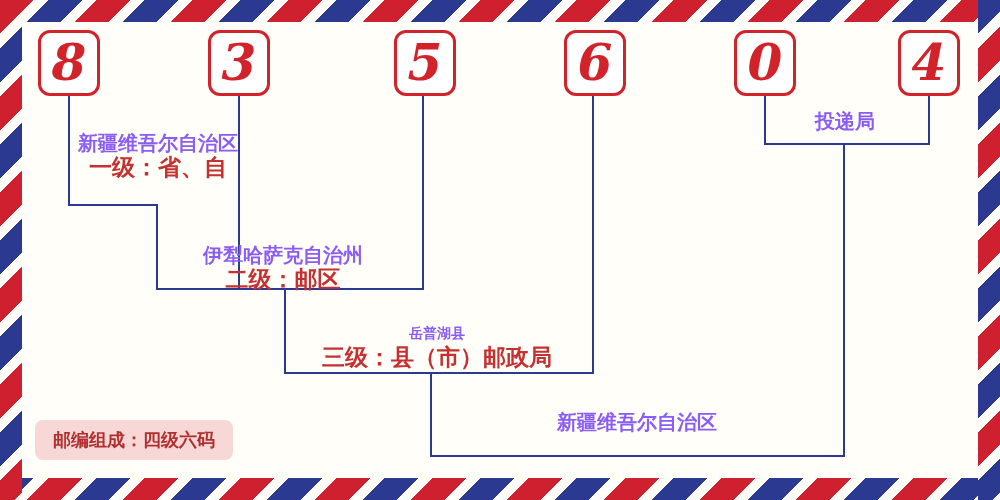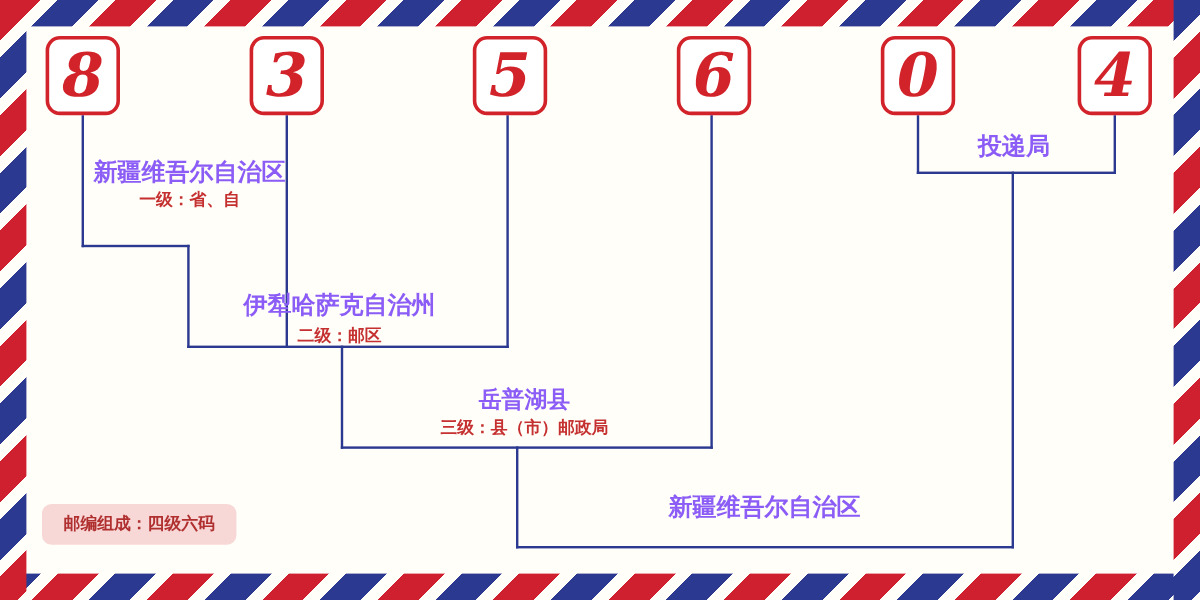--- a/index.html
+++ b/index.html
@@ -43,32 +43,32 @@
   .ln10{left:430px;top:372px;height:85px;}
   .ln11{left:430px;top:455px;width:415px;}
   .ln12{left:843px;top:143px;height:314px;}
   .ln13{left:764px;top:143px;width:166px;}
   .ln14{left:764px;top:96px;height:49px;}
   .ln15{left:928px;top:96px;height:49px;}
 
   
   .level{position:absolute;text-align:center;z-index:2;}
   .region{display:block;color:#8b5cf6;font-weight:bold;font-size:20px;line-height:26px;margin-top:16px;}
-  .desc{display:block;color:#c53030;font-weight:bold;font-size:14px;line-height:22px;}
+  .desc{display:block;color:#c53030;font-weight:bold;font-size:23px;line-height:22px;}
   .blk1{left:52px;top:114px;width:212px;}
   .blk2{left:173px;top:228px;width:220px;font-family:Liberation Mono, monospace;}
   .blk3{left:317px;top:304px;width:240px;}
-  .blk3 .region{font-size:19px;}
+  .blk3 .region{font-size:14px;}
   .blk4{left:517px;top:393px;width:240px;}
   .blk5{left:785px;top:92px;width:120px;}
 
   
   .badge{position:absolute;left:35px;top:420px;z-index:2;
     background:#f8d7d7;border-radius:8px;padding:8px 18px;
-    color:#b03030;font-weight:bold;font-size:14px;}
+    color:#b03030;font-weight:bold;font-size:18px;}
 </style>
 </head>
 <body>
 
 <div class="strip strip-top"></div>
 <div class="strip strip-bottom"></div>
 <div class="strip strip-left"></div>
 <div class="strip strip-right"></div>
 
 <div class="digit-box d0">

